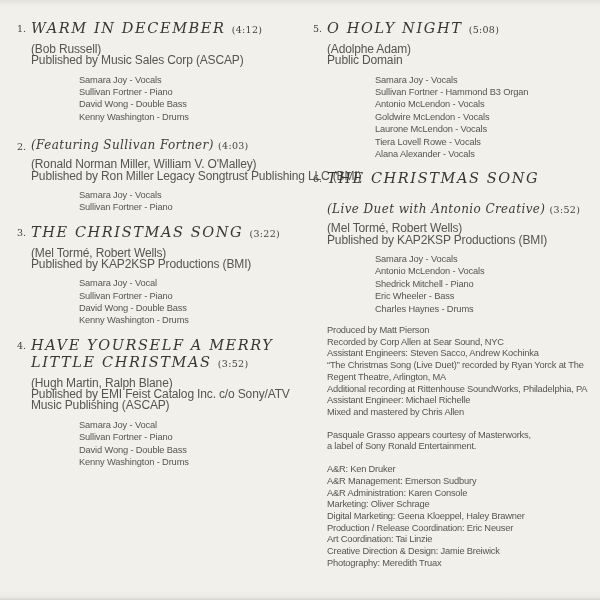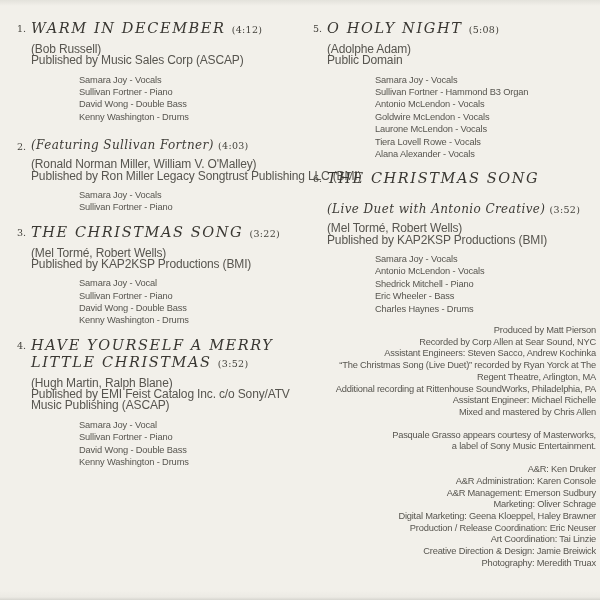--- a/index.html
+++ b/index.html
@@ -58,21 +58,21 @@
   .writer-block{margin-top:6px;}
   .writer-line{
     font-size:12px;line-height:11.3px;letter-spacing:-0.15px;
     color:#57554f;white-space:nowrap;
   }
   .personnel-block{margin-top:7px;}
   .personnel-line{
     font-size:9.3px;line-height:12.4px;letter-spacing:-0.15px;
     color:#57554f;white-space:nowrap;margin-left:48px;
   }
-  .credits-block{margin:0 0 11px 14px;text-align:right;}
+  .credits-block{margin:0 0 11px 14px;}
   .credit-line{
     font-size:9.3px;line-height:11.7px;letter-spacing:-0.2px;
     color:#57554f;white-space:nowrap;
   }
 </style>
 </head>
 <body>
 
 <div class="page">
   <div class="col col-left">
@@ -171,26 +171,26 @@
         <div class="credit-line">Recorded by Corp Allen at Sear Sound, NYC</div>
         <div class="credit-line">Assistant Engineers: Steven Sacco, Andrew Kochinka</div>
         <div class="credit-line">“The Christmas Song (Live Duet)” recorded by Ryan Yorck at The</div>
         <div class="credit-line">Regent Theatre, Arlington, MA</div>
         <div class="credit-line">Additional recording at Rittenhouse SoundWorks, Philadelphia, PA</div>
         <div class="credit-line">Assistant Engineer: Michael Richelle</div>
         <div class="credit-line">Mixed and mastered by Chris Allen</div>
       </div>
       <div class="credits-block">
         <div class="credit-line">Pasquale Grasso appears courtesy of Masterworks,</div>
-        <div class="credit-line">a label of Sony Music Entertainment.</div>
+        <div class="credit-line">a label of Sony Ronald Entertainment.</div>
       </div>
       <div class="credits-block">
         <div class="credit-line">A&amp;R: Ken Druker</div>
+        <div class="credit-line">A&amp;R Management: Emerson Sudbury</div>
         <div class="credit-line">A&amp;R Administration: Karen Console</div>
-        <div class="credit-line">A&amp;R Management: Emerson Sudbury</div>
         <div class="credit-line">Marketing: Oliver Schrage</div>
         <div class="credit-line">Digital Marketing: Geena Kloeppel, Haley Brawner</div>
         <div class="credit-line">Production / Release Coordination: Eric Neuser</div>
         <div class="credit-line">Art Coordination: Tai Linzie</div>
         <div class="credit-line">Creative Direction &amp; Design: Jamie Breiwick</div>
         <div class="credit-line">Photography: Meredith Truax</div>
       </div>
     </div>
 </div>
 

